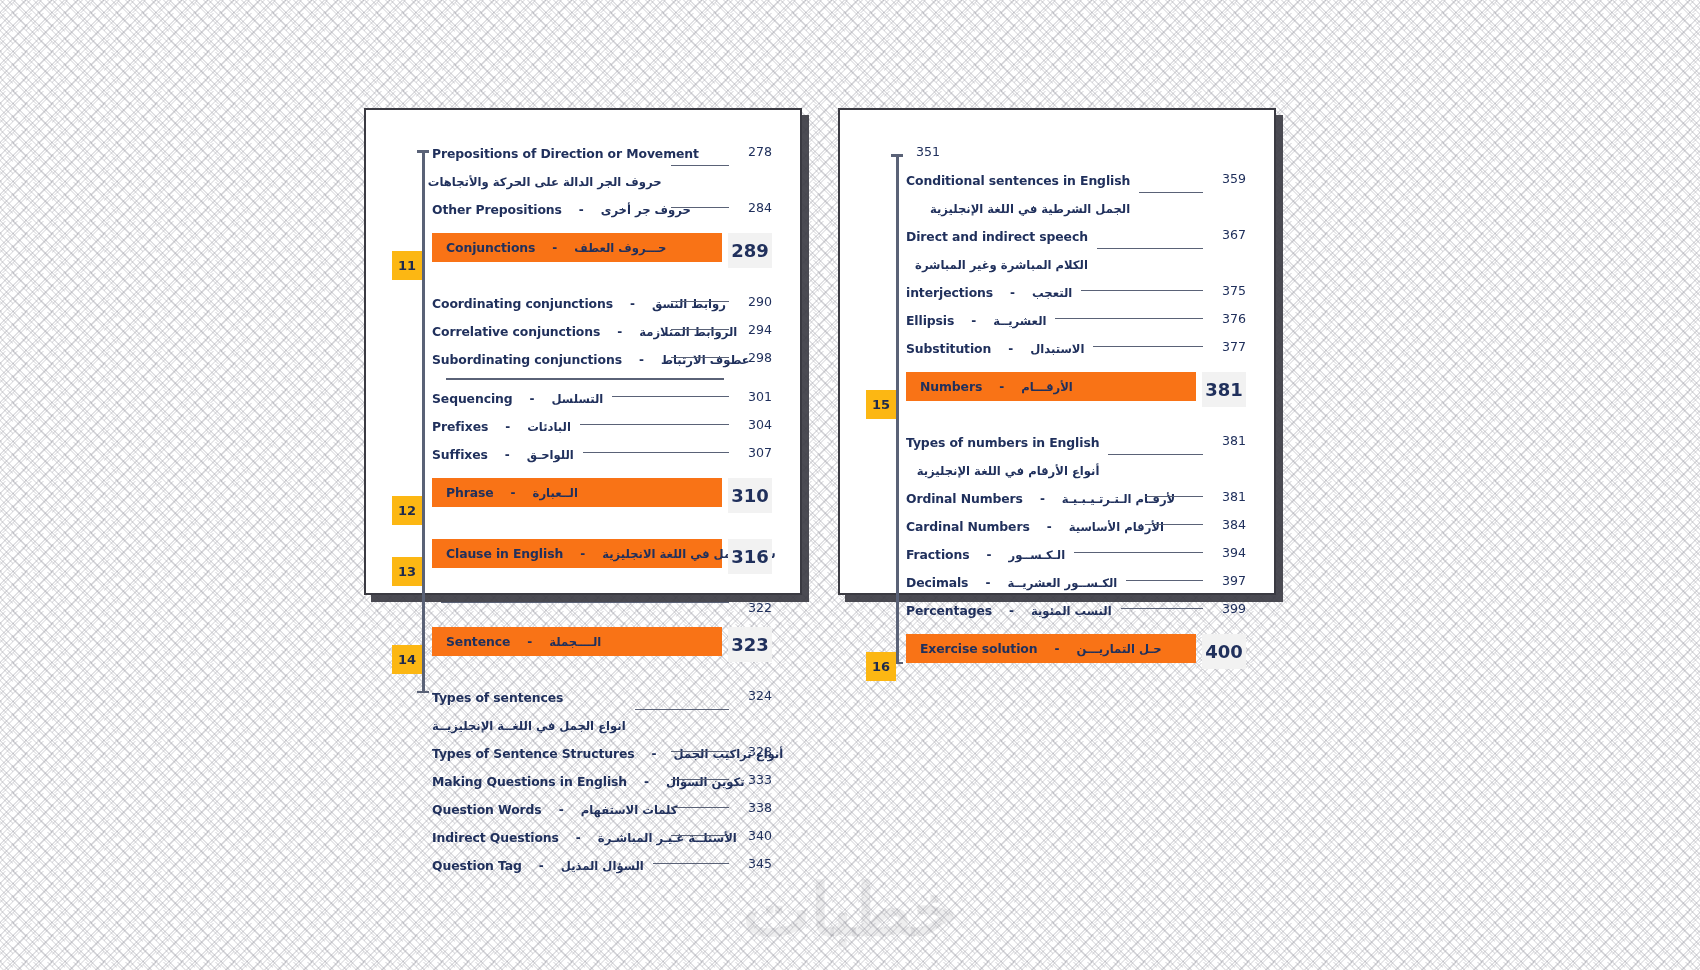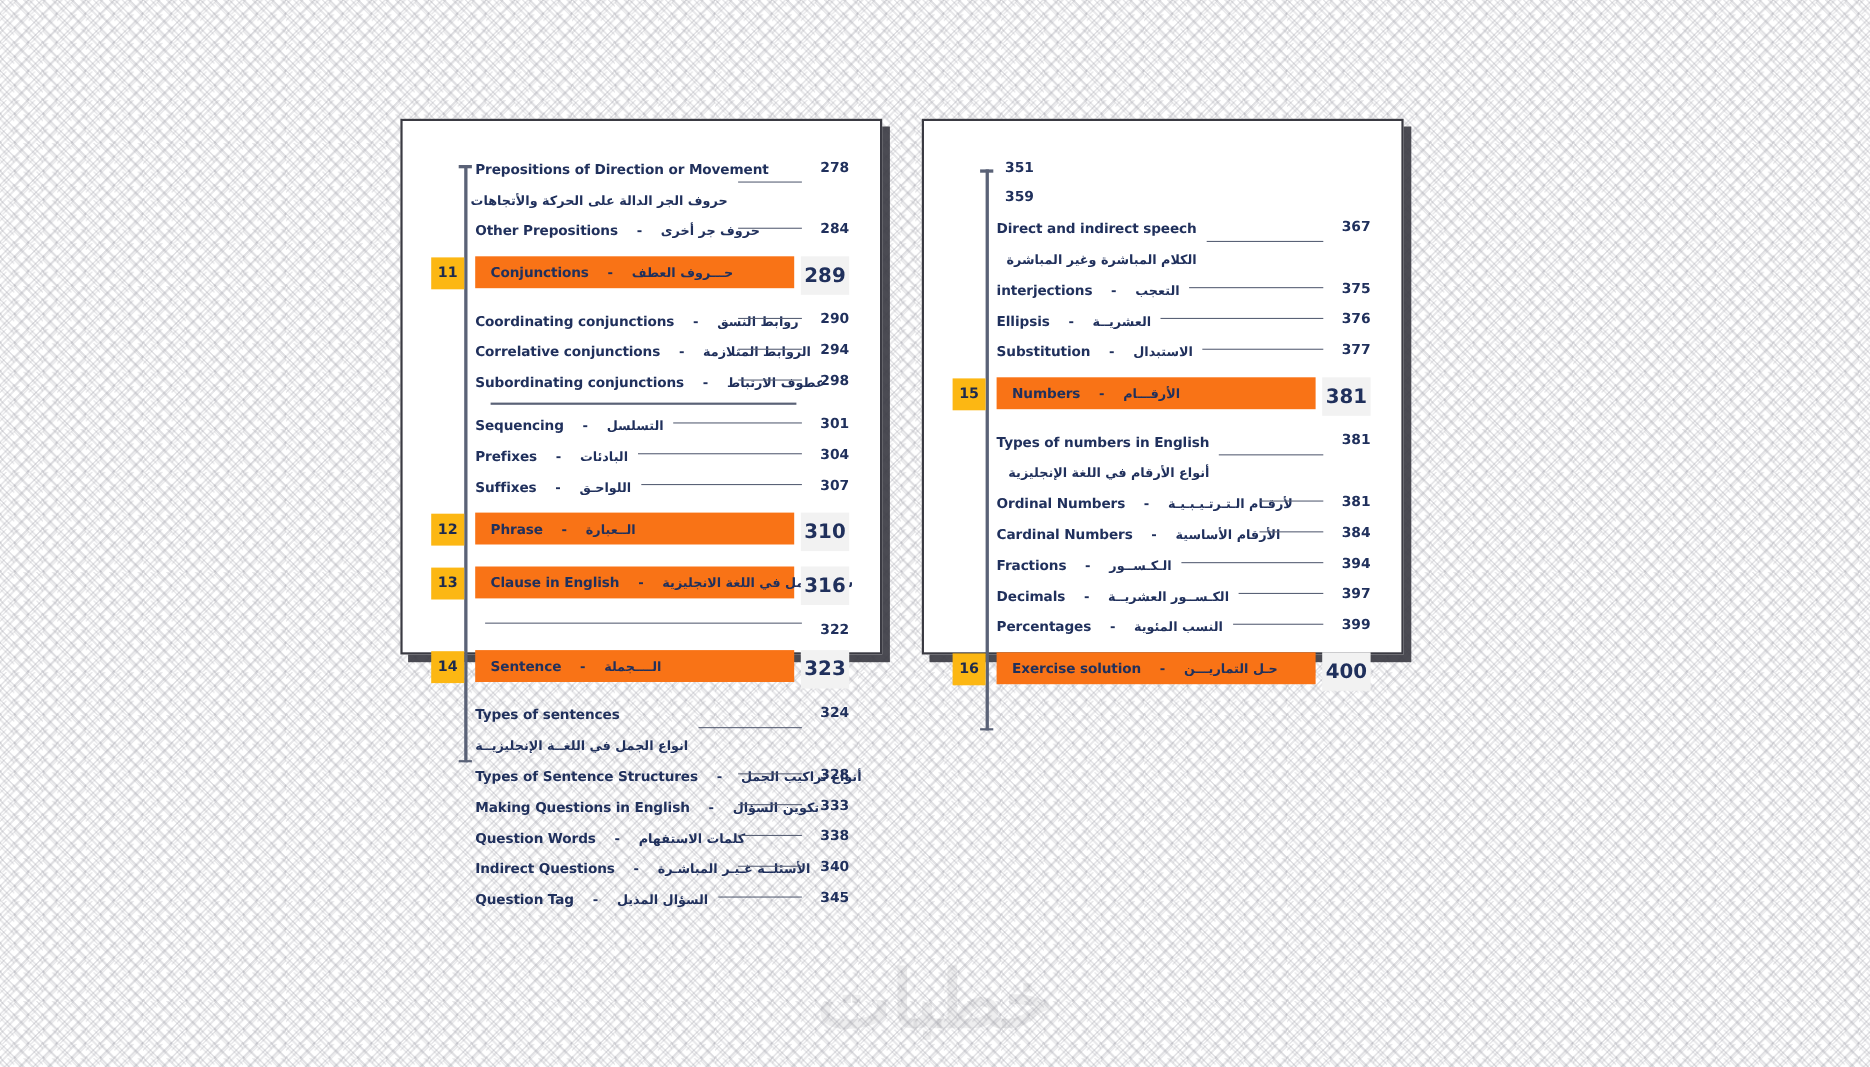--- a/index.html
+++ b/index.html
@@ -39,21 +39,21 @@
     position: absolute;
     left: 0; right: 0;
     bottom: 18px;
     text-align: center;
     font-size: 72px;
     font-weight: 700;
     letter-spacing: 4px;
     color: rgba(120,120,130,0.13);
     direction: rtl;
     user-select: none;
-    font-family: Liberation Serif, serif;
+    font-family: Liberation Sans, sans-serif;
   }
 
   
   .page {
     position: absolute;
     top: 108px;
     width: 438px;
     height: 487px;
     background: #ffffff;
     border: 2px solid #3a3a42;
@@ -102,20 +102,21 @@
     min-height: 18px;
   }
 
   .badge-slot {
     width: 40px;
     flex: 0 0 40px;
     display: flex;
     justify-content: flex-start;
     align-items: center;
     padding-top: 1px;
+    margin-top: 17px;
   }
   .badge {
     width: 30px;
     height: 29px;
     background: #fcb713;
     color: #1d2a4d;
     font-weight: 700;
     font-size: 13px;
     display: flex;
     align-items: center;
@@ -167,21 +168,21 @@
     border-bottom: 1.4px solid #5a6277;
     margin: 0 9px 4px 9px;
     min-width: 12px;
   }
   .entry.chapter .leader { border-bottom: none; }
 
   .pg {
     flex: 0 0 34px;
     text-align: right;
     font-size: 12.6px;
-    font-weight: 700;
+    font-weight: 400;
     color: #20305c;
     font-family: "DejaVu Sans", sans-serif;
   }
   .pgbox {
     flex: 0 0 44px;
     text-align: center;
     font-size: 18px;
     font-weight: 700;
     color: #20305c;
     background: #f2f2f2;
@@ -496,20 +497,27 @@
   <div class="page-inner">
     <div class="rail" id="rail-right"></div>
     <div class="toc" id="toc-right">
         <div class="row">
           <div class="badge-slot"></div>
           <div class="pg">351</div>
         </div>
         <div class="gap-sm"></div>
         <div class="row">
           <div class="badge-slot"></div>
+          <div class="entry">
+            <div class="titles">
+              <span class="t-en">Conditional sentences in English</span>
+              <span class="t-ar">الجمل الشرطية في اللغة الإنجليزية</span>
+            </div>
+            <div class="leader"></div>
+          </div>
           <div class="pg">359</div>
         </div>
         <div class="gap-sm"></div>
         <div class="row">
           <div class="badge-slot"></div>
           <div class="entry">
             <div class="titles">
               <span class="t-en">Direct and indirect speech</span>
               <span class="t-ar">الكلام المباشرة وغير المباشرة</span>
             </div>

